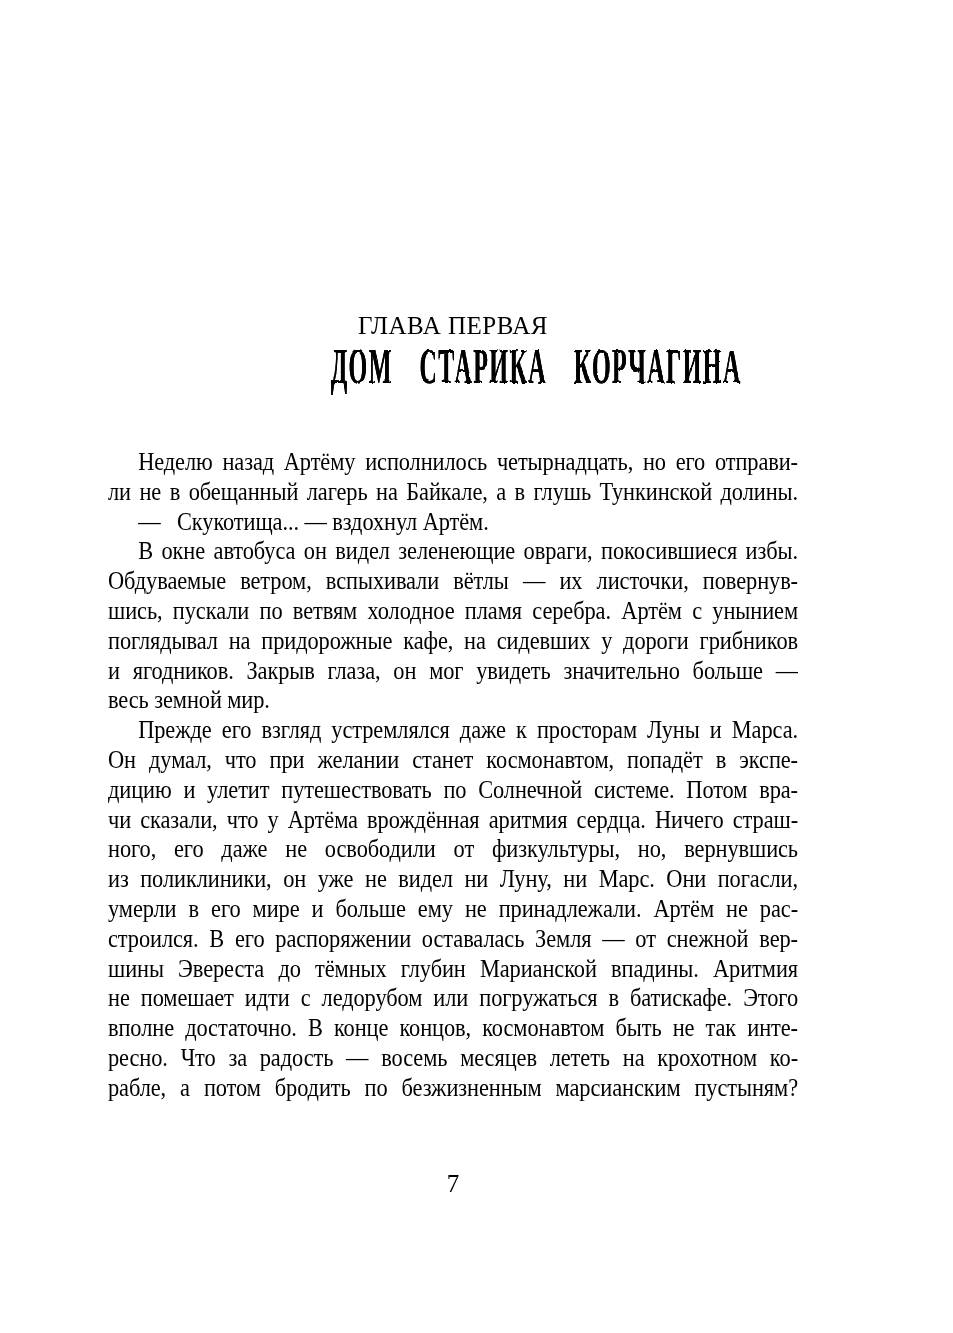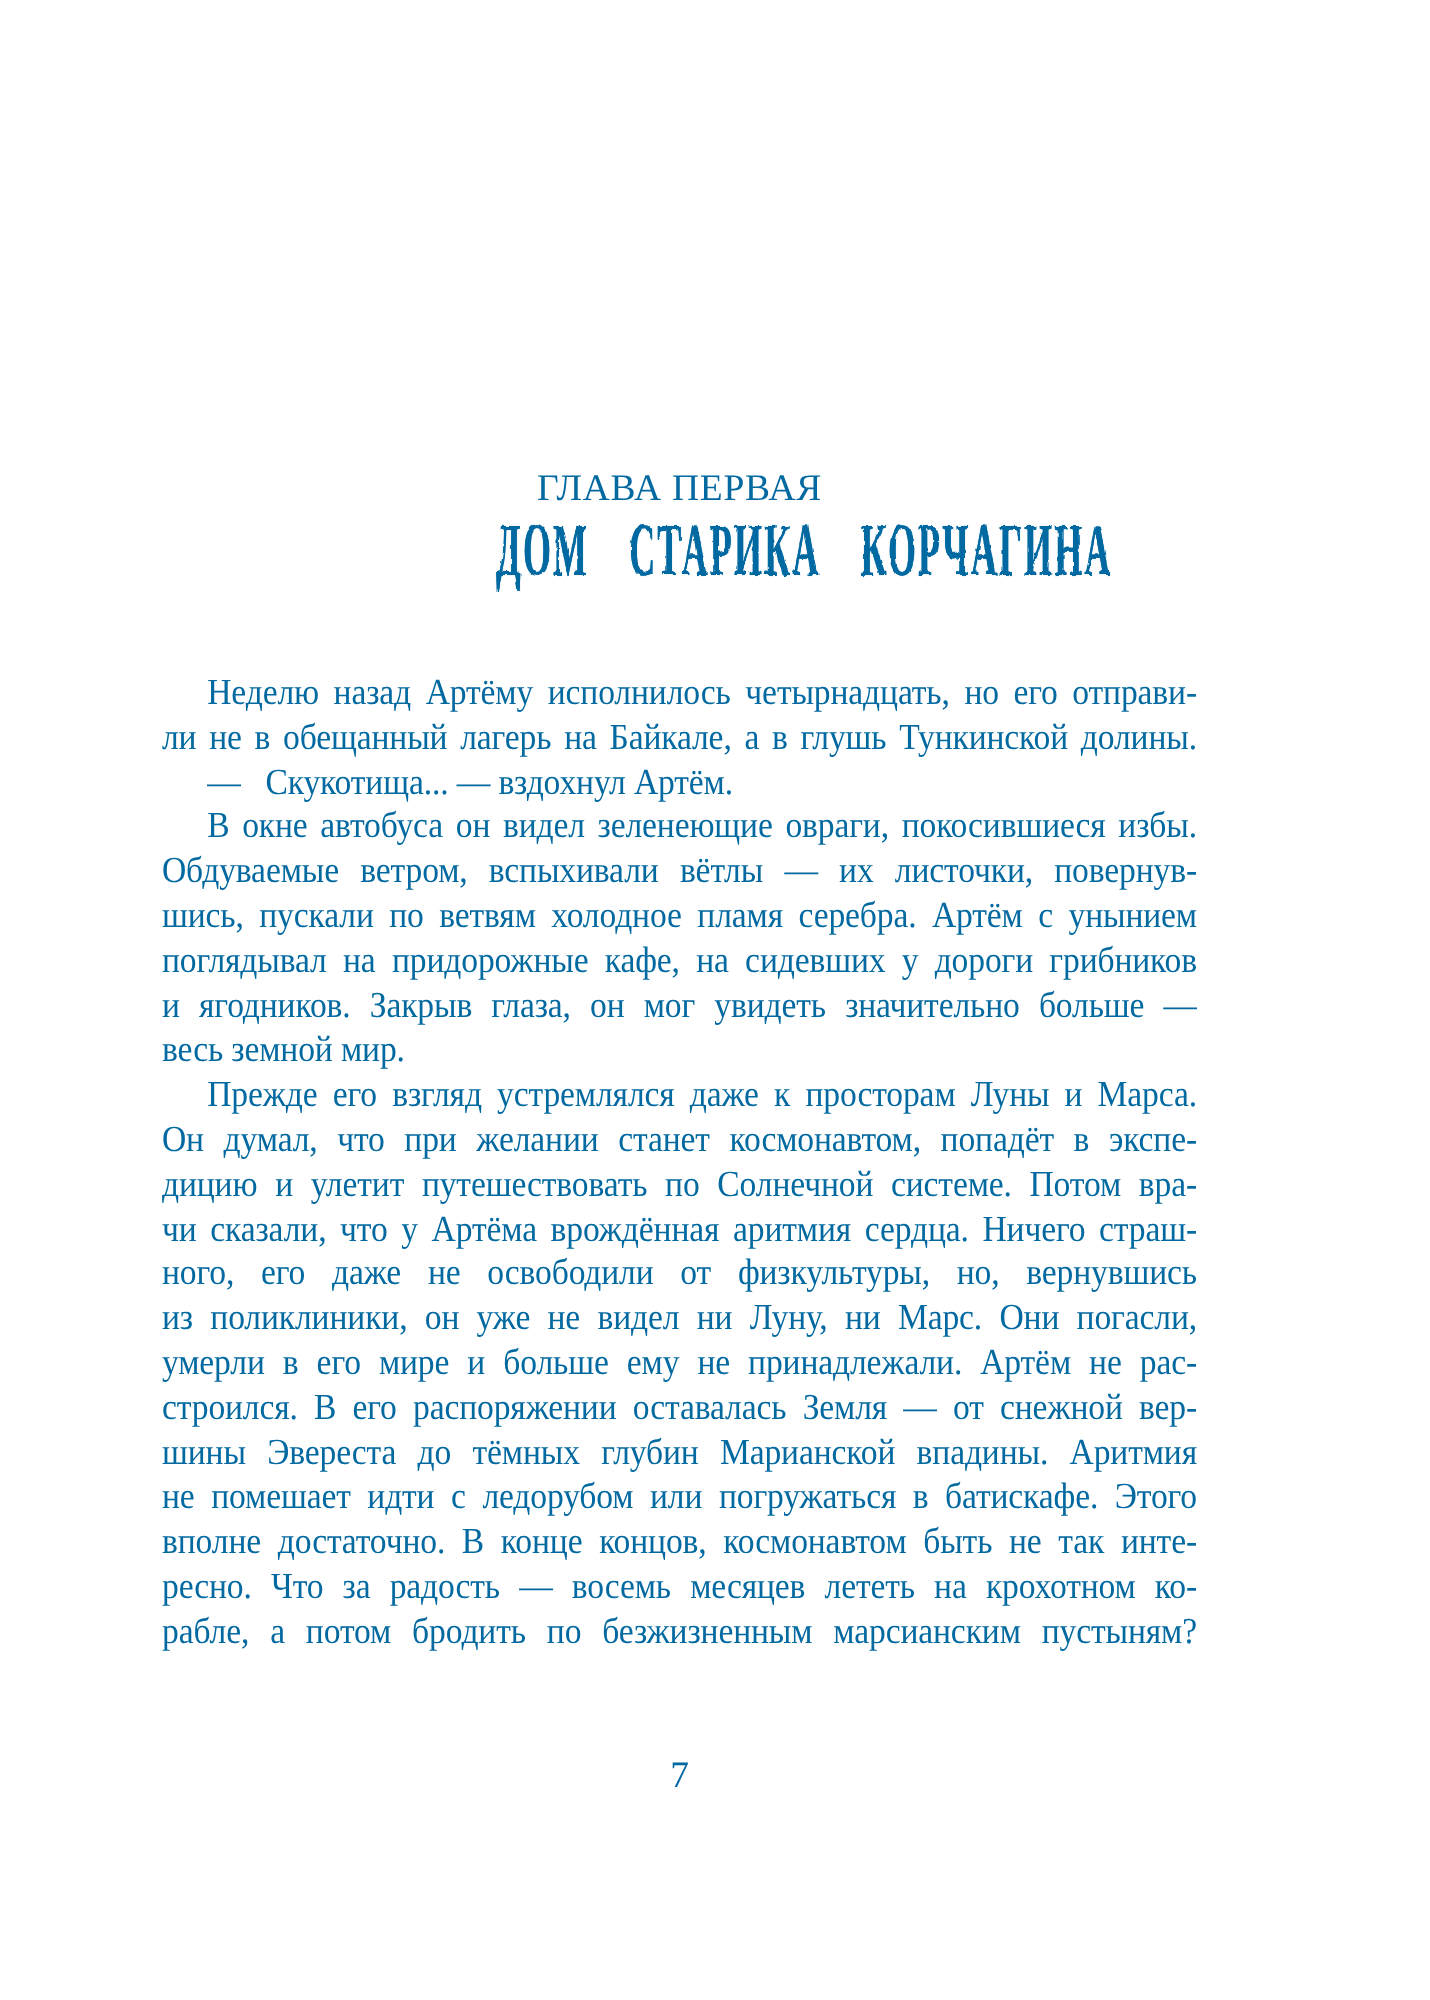--- a/index.html
+++ b/index.html
@@ -5,21 +5,21 @@
   html, body {
     margin: 0;
     padding: 0;
     background: #ffffff;
   }
   .page {
     position: relative;
     width: 953px;
     height: 1333px;
     background: #ffffff;
-    color: #0369a1;
+    color: #000000;
     font-family: "Liberation Serif", "DejaVu Serif", serif;
     overflow: hidden;
   }
   .chapter-head {
     position: absolute;
     left: 108px;
     top: 313px;
     width: 690px;
     text-align: center;
     font-size: 25px;

